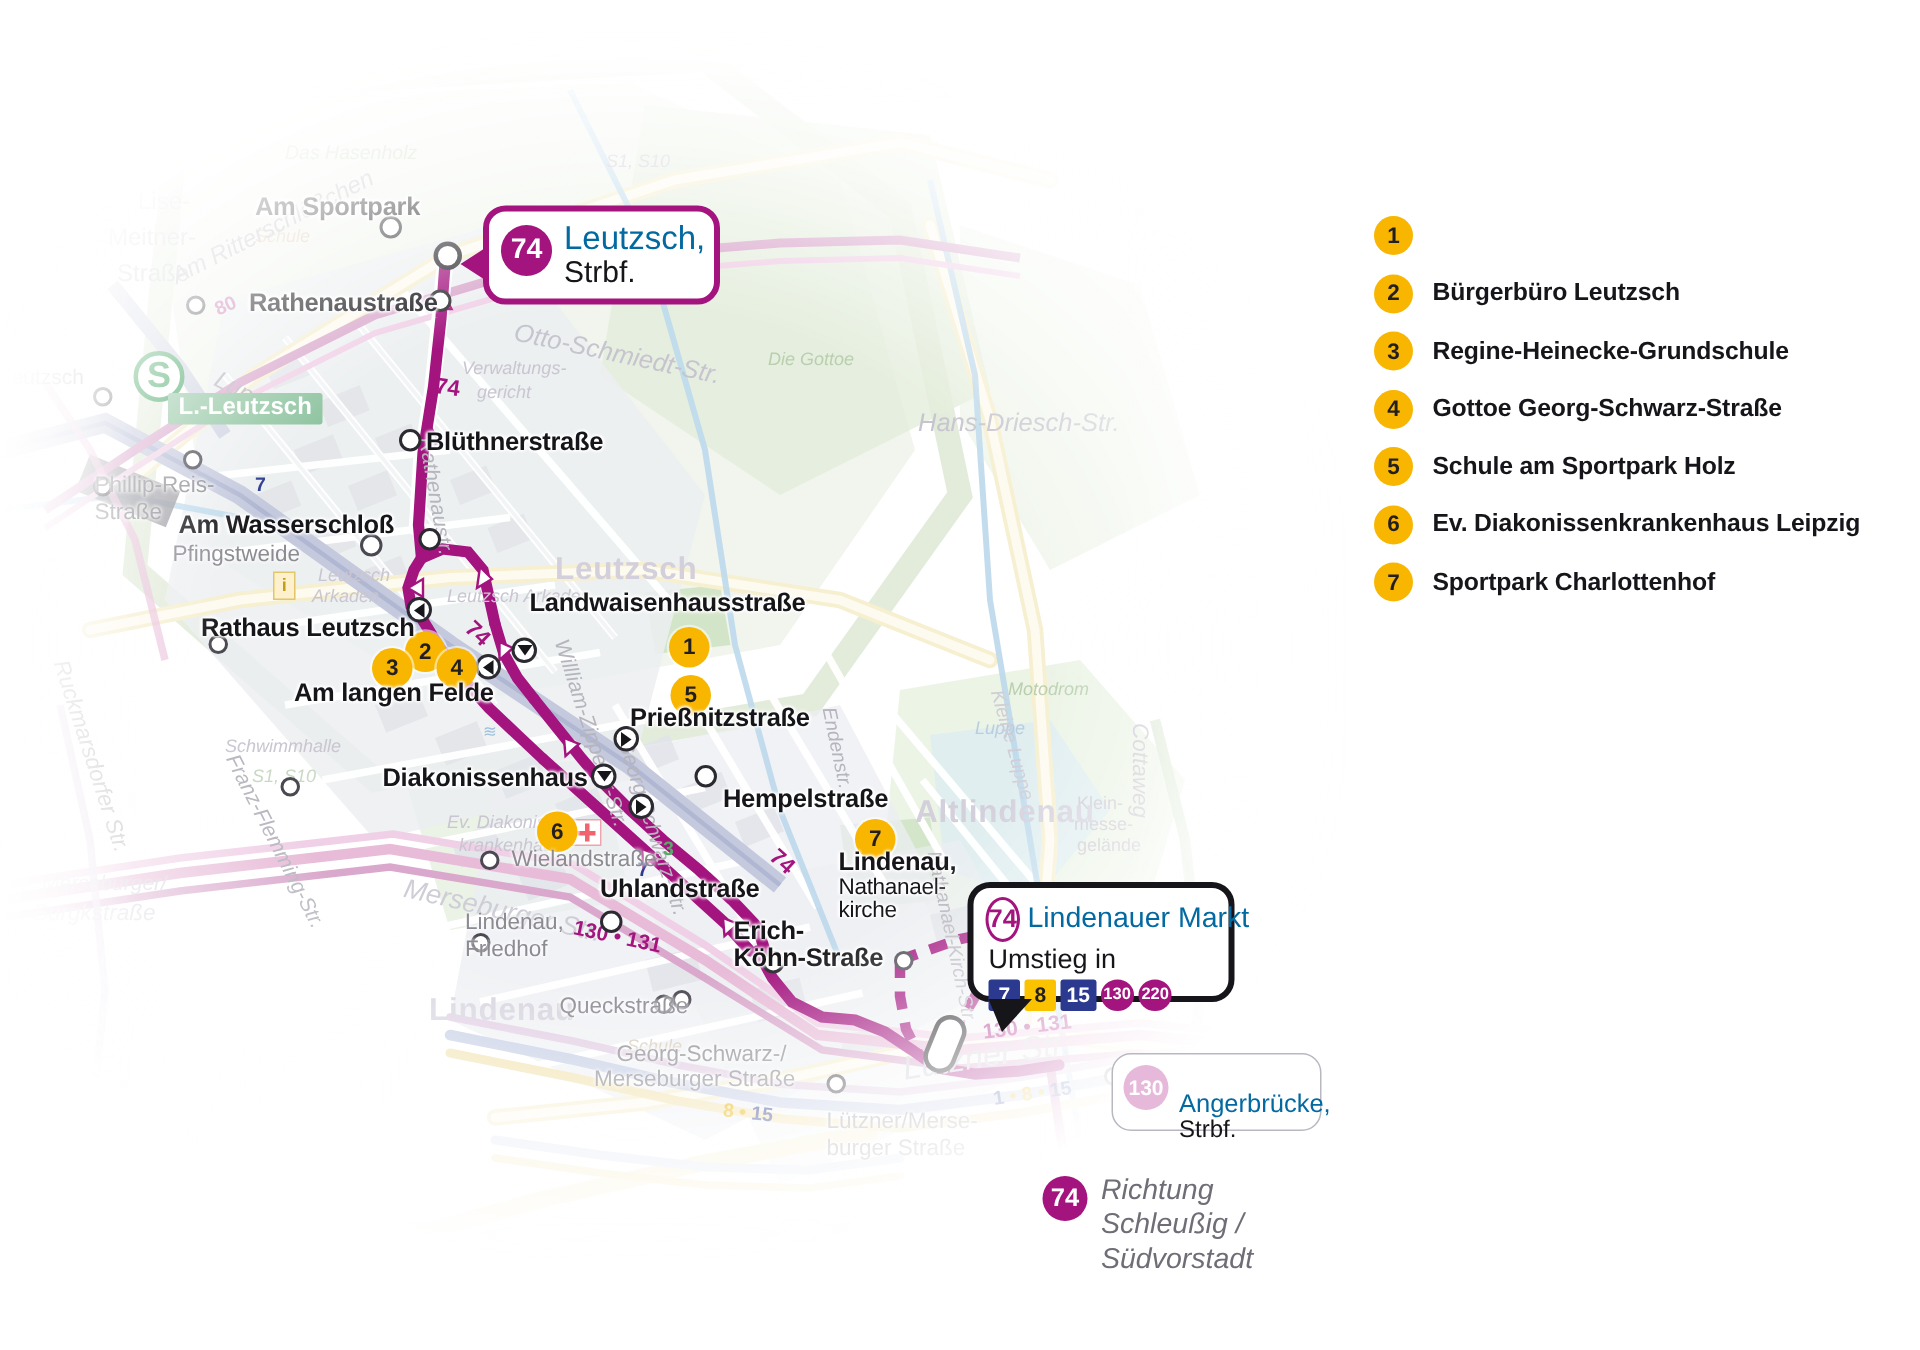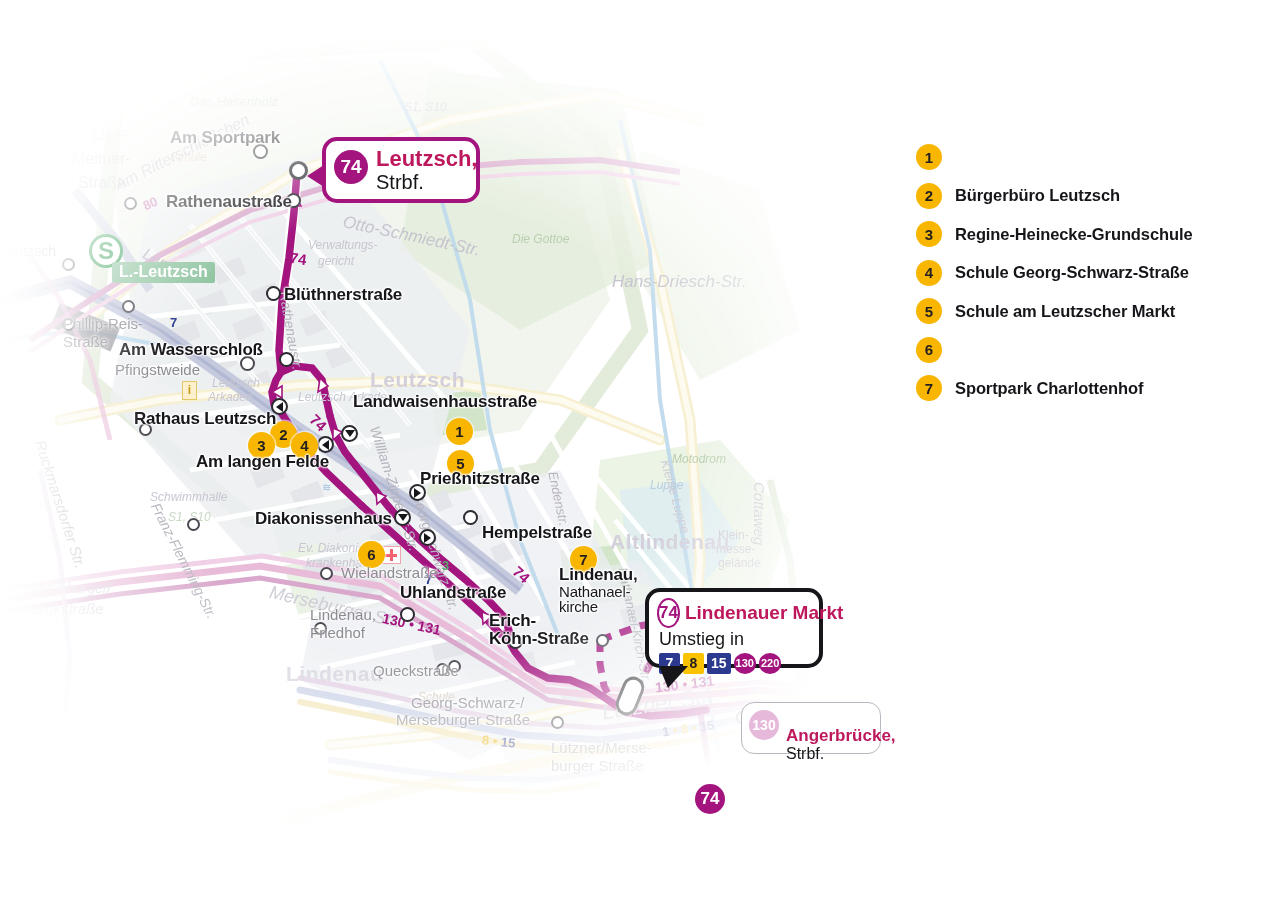--- a/index.html
+++ b/index.html
@@ -128,21 +128,21 @@
     position:absolute; background:#ffffff; border-radius:15px;
     display:flex; align-items:flex-start;
   }
   .callout.magenta { border:4px solid #a3147f; }
   .callout.dark    { border:4px solid #16151a; }
   .callout.thin    { border:1.6px solid #b9b8c0; border-radius:13px; }
 
   .callout .badge-col { flex:0 0 auto; display:flex; align-items:flex-start; }
   .callout .txt-col   { flex:1 1 auto; }
 
-  .co-title { font-weight:bold; color:#be185d; font-size:22px; line-height:1.08; white-space:nowrap; }
+  .co-title { font-weight:normal; color:#0369a1; font-size:22px; line-height:1.08; white-space:nowrap; }
   .co-sub   { font-weight:normal; color:#16151a; font-size:20px; line-height:1.12; white-space:nowrap; }
   .co-sub2  { font-weight:normal; color:#16151a; font-size:19px; line-height:1.15; white-space:nowrap; }
 
   
   .badge74 {
     width:34px;height:34px;border-radius:50%;background:#a3147f;color:#fff;
     font-weight:bold;font-size:19px;display:flex;align-items:center;justify-content:center;
   }
   .badge74.outline {
     background:#fff;color:#a3147f;border:2.6px solid #a3147f;
@@ -551,46 +551,52 @@
         <div class="badge130-faded">130</div>
       </div>
       <div class="txt-col" style="margin-left:7px;">
         <div class="co-title" style="font-size:17px;margin-top:19px;">Angerbrücke,</div>
         <div class="co-sub" style="font-size:16px;">Strbf.</div>
       </div>
     </div>
 
     <div id="dir-note" style="left:695px; top:782px;">
       <div class="badge74 small" style="margin-top:2px;">74</div>
+      <div class="dn-text">
+        <div>Richtung</div>
+        <div>Schleußig /</div>
+        <div>Südvorstadt</div>
+      </div>
     </div>
 
   </div>
 
   <div id="legend">
     <div class="legend-row">
       <div class="poi-static">1</div>
     </div>
     <div class="legend-row">
       <div class="poi-static">2</div>
       <div class="legend-text">Bürgerbüro Leutzsch</div>
     </div>
     <div class="legend-row">
       <div class="poi-static">3</div>
       <div class="legend-text">Regine-Heinecke-Grundschule</div>
     </div>
     <div class="legend-row">
       <div class="poi-static">4</div>
-      <div class="legend-text">Schule Georg-Schwarz-Straße</div>
+      <div class="legend-text">Gottoe Georg-Schwarz-Straße</div>
     </div>
     <div class="legend-row">
       <div class="poi-static">5</div>
-      <div class="legend-text">Schule am Leutzscher Markt</div>
+      <div class="legend-text">Schule am Sportpark Holz</div>
     </div>
     <div class="legend-row">
       <div class="poi-static">6</div>
+      <div class="legend-text">Ev. Diakonissenkrankenhaus Leipzig</div>
     </div>
     <div class="legend-row">
       <div class="poi-static">7</div>
       <div class="legend-text">Sportpark Charlottenhof</div>
     </div>
   </div>
 
 </div>
 
 </body></html>

